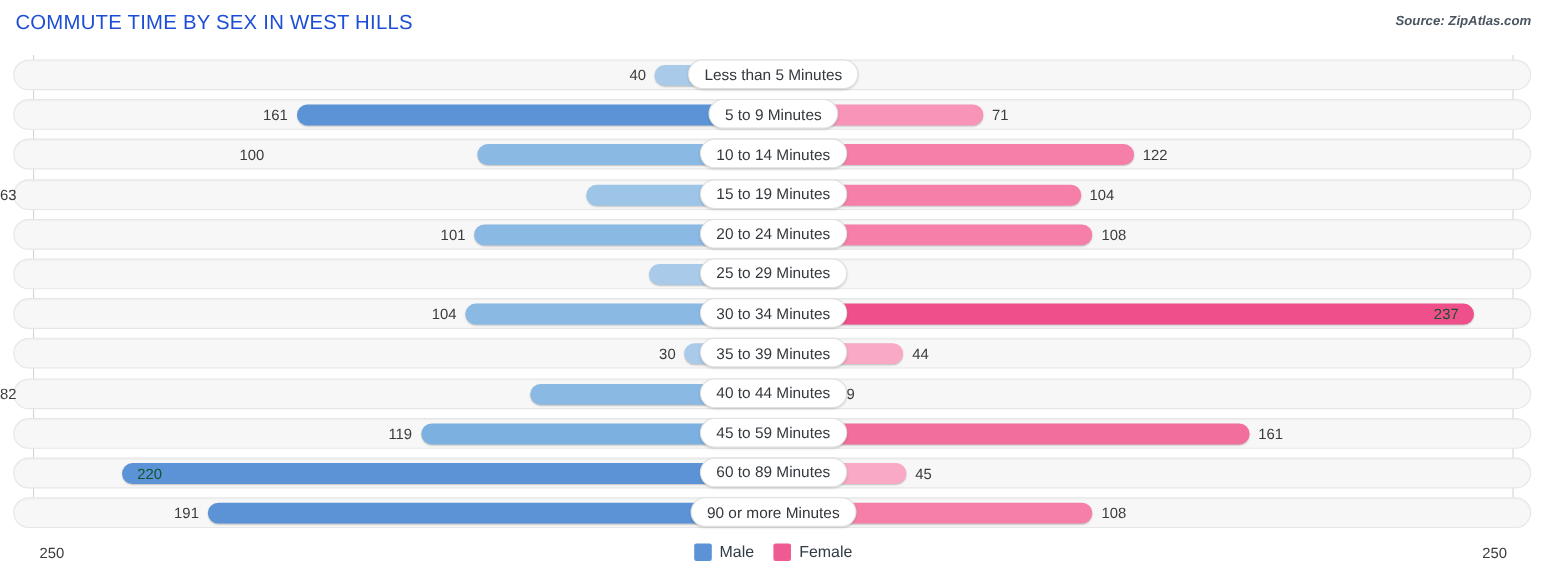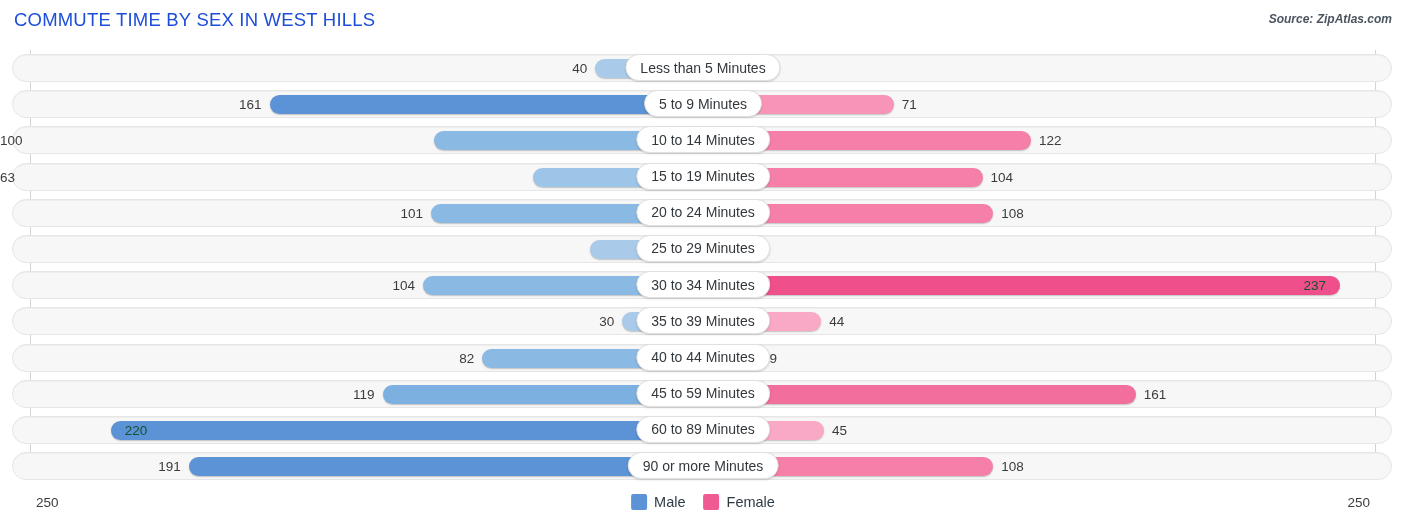--- a/index.html
+++ b/index.html
@@ -150,21 +150,21 @@
           <div class="bar male" style="left: 269.588px; width: 433.412px; background: rgb(91, 147, 214);"></div>
           <div class="bar female" style="left: 703px; width: 190.848px; background: rgb(247, 148, 184);"></div>
           <div class="val" style="left: 0px; width: 261.588px; text-align: right;">161</div>
           <div class="val" style="left: 901.848px;">71</div>
           <div class="cat-pill">5 to 9 Minutes</div>
         </div>
         <div class="row">
           <div class="track"></div>
           <div class="bar male" style="left: 433.8px; width: 269.2px; background: rgb(138, 185, 227);"></div>
           <div class="bar female" style="left: 703px; width: 327.936px; background: rgb(245, 127, 169);"></div>
-          <div class="val" style="left: 0px; width: 425.8px; text-align: left;">100</div>
+          <div class="val" style="left: 16px; width: 425.8px; text-align: center;">100</div>
           <div class="val" style="left: 1038.94px;">122</div>
           <div class="cat-pill">10 to 14 Minutes</div>
         </div>
         <div class="row">
           <div class="track"></div>
           <div class="bar male" style="left: 533.404px; width: 169.596px; background: rgb(157, 197, 231);"></div>
           <div class="bar female" style="left: 703px; width: 279.552px; background: rgb(245, 127, 169);"></div>
           <div class="val" style="left: 0px; width: 525.404px; ">63</div>
           <div class="val" style="left: 990.552px;">104</div>
           <div class="cat-pill">15 to 19 Minutes</div>
@@ -197,21 +197,21 @@
           <div class="bar male" style="left: 622.24px; width: 80.76px; background: rgb(169, 203, 233);"></div>
           <div class="bar female" style="left: 703px; width: 118.272px; background: rgb(249, 168, 197);"></div>
           <div class="val" style="left: 0px; width: 614.24px; text-align: right;">30</div>
           <div class="val" style="left: 829.272px;">44</div>
           <div class="cat-pill">35 to 39 Minutes</div>
         </div>
         <div class="row">
           <div class="track"></div>
           <div class="bar male" style="left: 482.256px; width: 220.744px; background: rgb(138, 185, 227);"></div>
           <div class="bar female" style="left: 703px; width: 51.072px; background: rgb(250, 180, 205);"></div>
-          <div class="val" style="left: 0px; width: 474.256px; text-align: right;">82</div>
+          <div class="val" style="left: 0px; width: 474.256px; text-align: left;">82</div>
           <div class="val" style="left: 762.072px;">19</div>
           <div class="cat-pill">40 to 44 Minutes</div>
         </div>
         <div class="row">
           <div class="track"></div>
           <div class="bar male" style="left: 382.652px; width: 320.348px; background: rgb(124, 176, 224);"></div>
           <div class="bar female" style="left: 703px; width: 432.768px; background: rgb(242, 110, 156);"></div>
           <div class="val" style="left: 0px; width: 374.652px; text-align: right;">119</div>
           <div class="val" style="left: 1143.77px;">161</div>
           <div class="cat-pill">45 to 59 Minutes</div>

